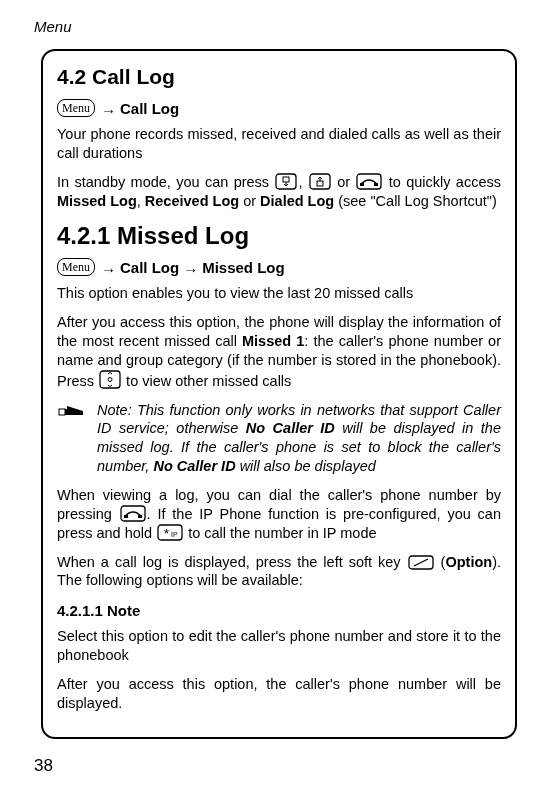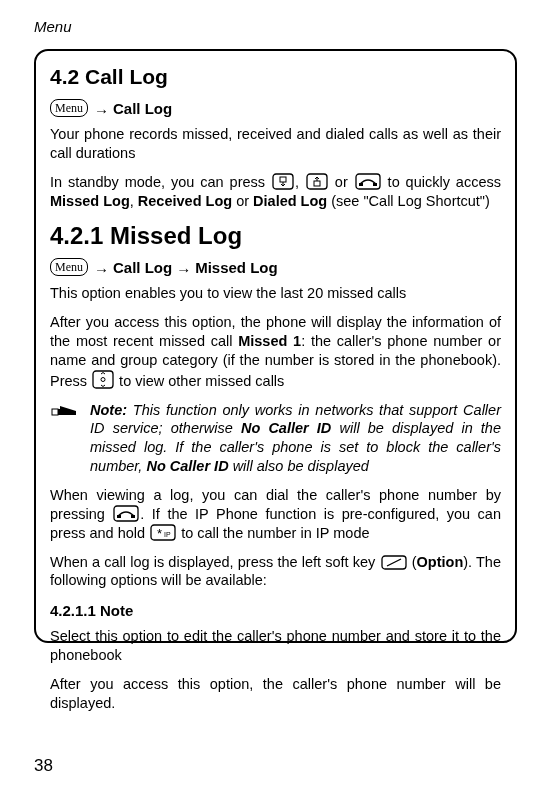--- a/index.html
+++ b/index.html
@@ -1,32 +1,32 @@
 <!DOCTYPE html>
 <html><head>
 <meta charset="utf-8">
 <style>
   * { box-sizing: border-box; margin: 0; padding: 0; }
   html, body { width: 545px; height: 790px; background: #fff; font-family: Arial, Helvetica, sans-serif; color: #000; }
   .page { width: 545px; height: 790px; padding: 18px 28px 18px 34px; position: relative; }
   .header { font-style: italic; font-size: 15px; margin-bottom: 14px; }
-  .content-box { border: 2px solid #000; border-radius: 14px; padding: 14px 14px 14px 14px; height: 594px; }
+  .content-box { border: 2px solid #000; border-radius: 14px; padding: 14px 14px 14px 14px; height: 690px; margin-left: 7px; }
   h1 { font-size: 21px; font-weight: bold; margin-bottom: 10px; }
   h2 { font-size: 24px; font-weight: bold; margin-top: 12px; margin-bottom: 8px; }
   h3 { font-size: 15px; font-weight: bold; margin-top: 12px; margin-bottom: 8px; }
   p { font-size: 14.5px; line-height: 1.3; margin-bottom: 10px; text-align: justify; }
   .nav-line { font-size: 15px; font-weight: bold; margin-bottom: 8px; display: flex; align-items: center; flex-wrap: wrap; gap: 2px; }
   .menu-icon { display: inline-flex; align-items: center; justify-content: center; border: 1.5px solid #000; border-radius: 8px; font-family: "Times New Roman", serif; font-size: 12px; padding: 0 4px; height: 18px; font-weight: normal; margin-right: 2px; }
   .arrow { font-weight: normal; font-size: 15px; margin: 0 2px; }
   .inline-icon { display: inline-block; vertical-align: -4px; margin: 0 1px; }
   .note-block { display: flex; gap: 10px; margin-bottom: 10px; }
   .note-hand { flex: 0 0 30px; }
   .note-text { flex: 1; font-size: 14.5px; font-style: italic; line-height: 1.3; text-align: justify; }
   .note-text b { }
-  .note-label { font-weight: bold; font-style: italic; }
+  .note-label { font-weight: normal; font-style: italic; }
   .pagenum { font-size: 17px; position: absolute; bottom: 14px; left: 34px; }
 </style>
 </head>
 <body>
 
 <div class="page">
   <div class="header">Menu</div>
 
   <div class="content-box">
 

